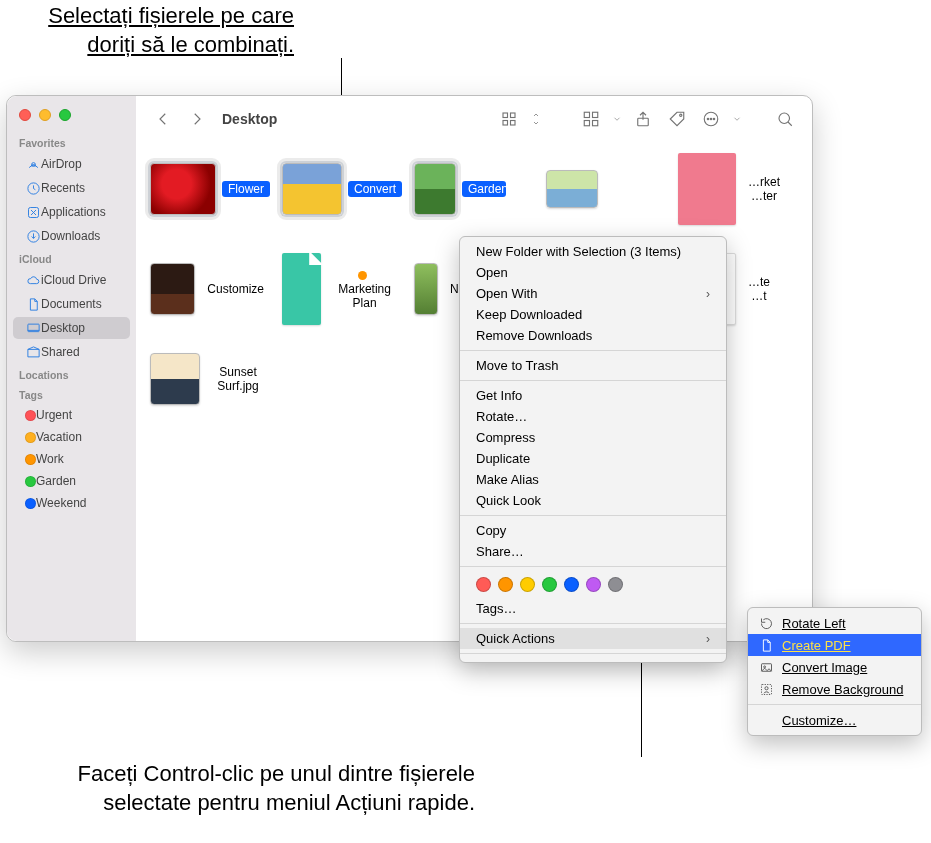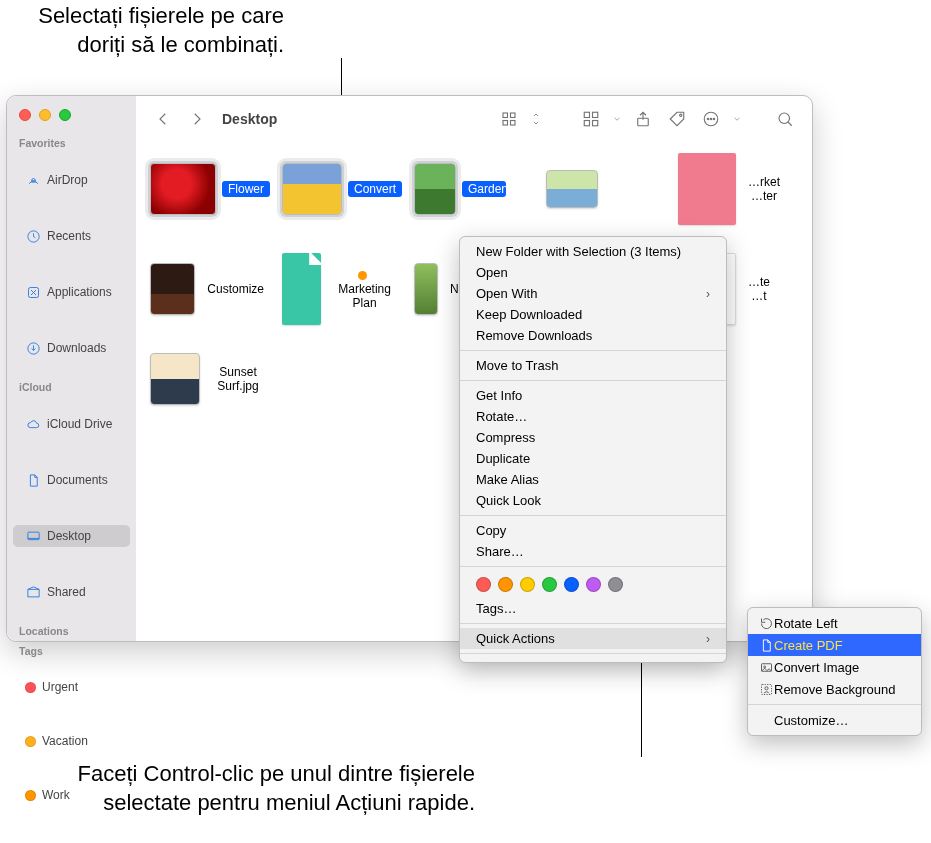--- a/index.html
+++ b/index.html
@@ -15,21 +15,21 @@
     overflow: hidden;
   }
   .callout {
     position: absolute;
     font-size: 22px;
     font-weight: 400;
     text-align: right;
     line-height: 1.3;
     white-space: pre-line;
   }
-  .callout-top { top: 2px; left: 4px; width: 280px; }
+  .callout-top { top: 2px; left: 14px; width: 280px; text-decoration: underline; }
   .callout-bottom { top: 760px; left: 35px; width: 440px; text-align: right; font-size: 22px; }
   .callout-line {
     position: absolute;
     background: #000;
     width: 1px;
   }
   .line-top { left: 341px; top: 58px; height: 132px; }
   .line-bottom { left: 641px; top: 635px; height: 122px; }
 
   .finder-window {
@@ -59,22 +59,22 @@
   }
   .traffic-lights {
     display: flex; gap: 8px; padding: 5px 0 10px 12px;
   }
   .tl { width: 12px; height: 12px; border-radius: 50%; }
   .tl-close { background:#ff5f57; border:0.5px solid #e1493f;}
   .tl-min { background:#febc2e; border:0.5px solid #dfa023;}
   .tl-max { background:#28c840; border:0.5px solid #1ba42c;}
   .sb-heading { color:#888; font-size:10.5px; font-weight:600; padding: 4px 10px 2px 12px;}
   .sb-item {
-    display:flex; align-items:center; gap:6px; padding: 3px 6px 3px 12px;
-    border-radius: 5px; margin: 16px 6px; cursor:default;
+    display:flex; align-items:center; gap:0; padding: 3px 6px 3px 12px;
+    border-radius: 5px; margin: 0 6px; cursor:default;
   }
   .sb-item.selected { background: #cfccd0; }
   .sb-icon { width: 16px; height: 16px; display:flex; align-items:center; justify-content:center; color:#2a7de1; }
   .sb-icon svg { width:15px; height:15px; stroke:#2a7de1; fill:none; stroke-width:1.5;}
   .tag-dot { width:11px; height:11px; border-radius:50%; border:0.5px solid rgba(0,0,0,0.1);}
 
   .main {
     flex: 1;
     display:flex;
     flex-direction:column;
@@ -177,22 +177,23 @@
     background:#f3f3f3;
     border:0.5px solid #bcbcbc;
     border-radius:6px;
     box-shadow: 0 8px 24px rgba(0,0,0,0.25);
     font-size: 13px;
     padding: 4px 0;
     z-index: 11;
   }
   .sm-item {
     padding: 3px 12px 3px 10px;
-    display:flex; align-items:center; 
+    display:flex; align-items:center; gap:8px;
     cursor: default;
+    text-decoration: underline;
   }
   .sm-item.selected { background:#2f68ff; color:#fde047; }
   .sm-icon { width:16px; height:16px; display:flex;align-items:center;justify-content:center;}
   .sm-icon svg { width:15px;height:15px; stroke:#555; fill:none; stroke-width:1.5;}
   .sm-item.selected .sm-icon svg { stroke:#fff; }
   .sm-sep { height:1px; background:#d5d5d5; margin:4px 0;}
 </style>
 </head>
 <body>
 

